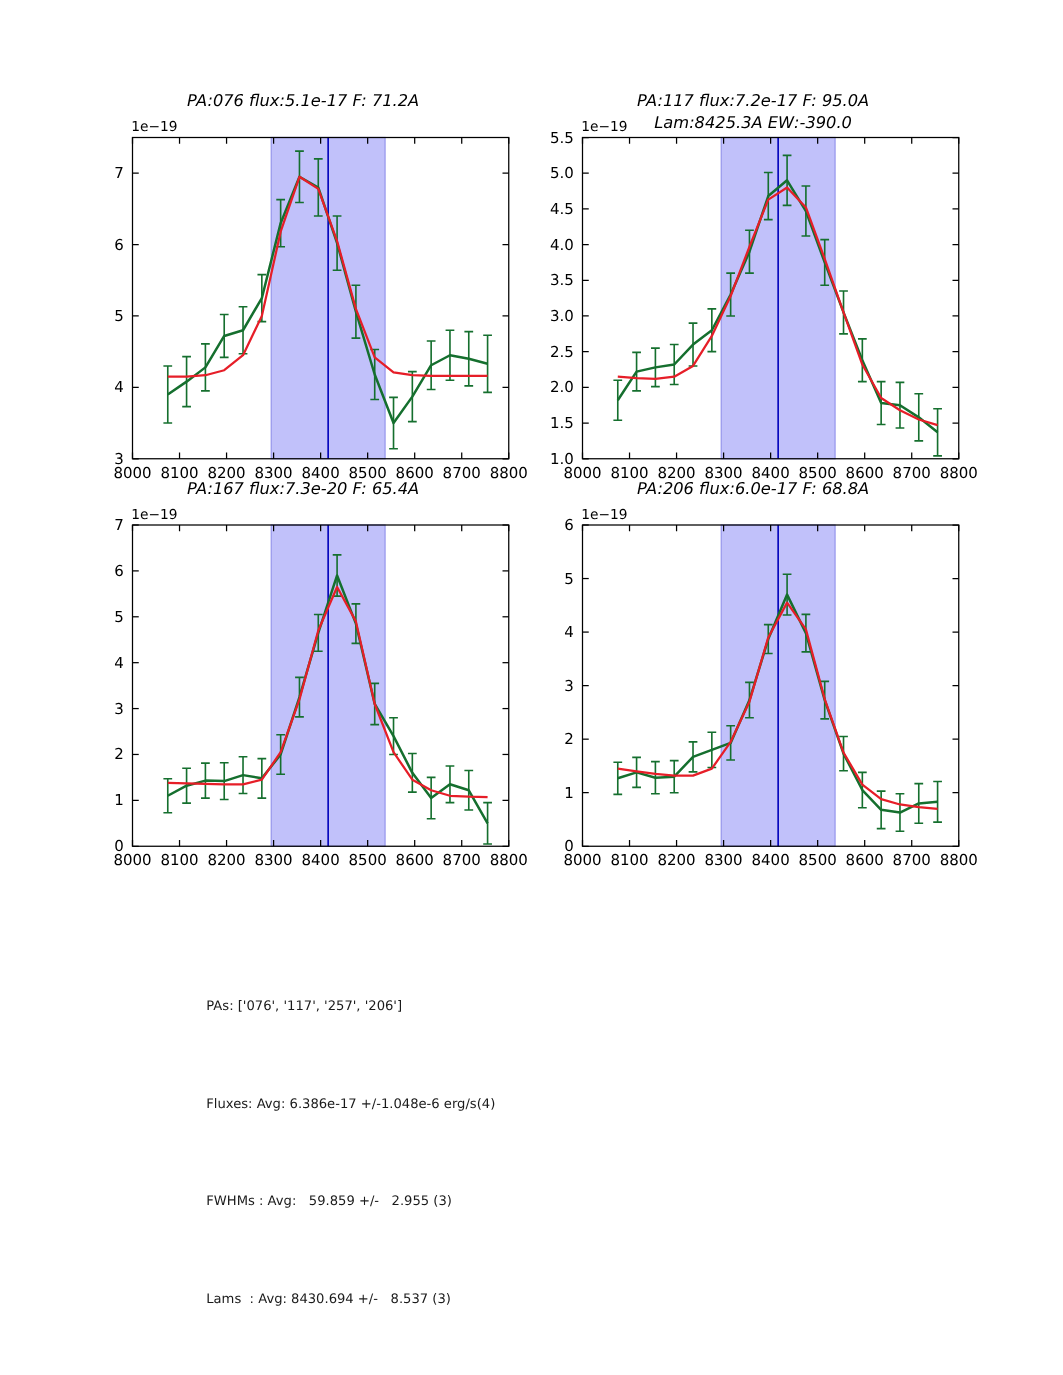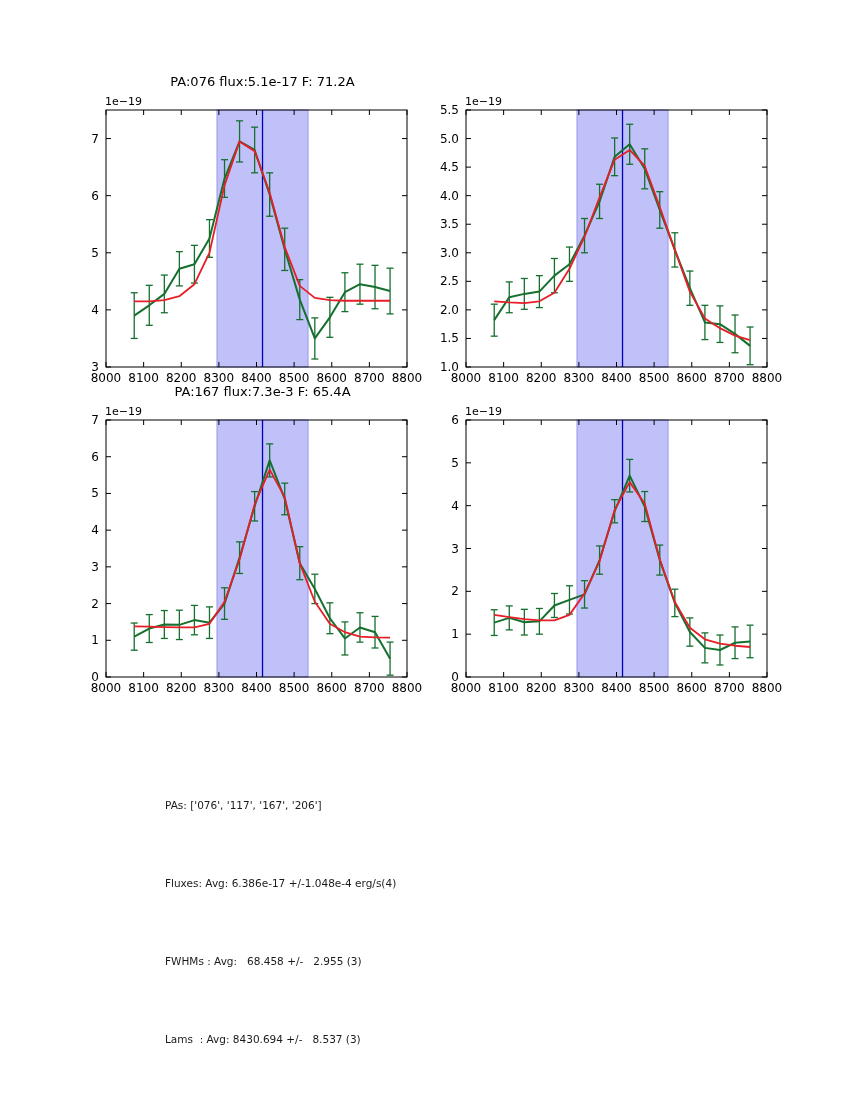--- a/index.html
+++ b/index.html
@@ -2,22 +2,22 @@
 <html><head>
 <meta charset="utf-8">
 <style>
   html,body { margin:0; padding:0; background:#ffffff; }
   #fig {
     position:relative; width:850px; height:1100px; background:#ffffff;
     font-family:"DejaVu Sans", sans-serif; color:#000; overflow:hidden;
   }
   .subplot { position:absolute; width:381px; height:341px; }
   .ptitle {
-    position:absolute; top:11px; left:64px; width:301px;
-    text-align:center; font-size:13px; line-height:17px; color:#000;
+    position:absolute; top:11px; left:44px; width:301px;
+    text-align:center; font-size:13px; line-height:17px; color:#000;font-style:italic;
   }
   .offset { position:absolute; top:33px; left:57px; font-size:11px; }
   svg.plot { position:absolute; left:0; top:0; }
   svg.plot text { font-family:"DejaVu Sans", sans-serif; font-size:12px; fill:#000; }
   .summary {
     position:absolute; left:165px; top:740px;
     font-size:10.5px; line-height:26px; white-space:pre; color:#1a1a1a;
   }
 </style>
 </head>
@@ -141,20 +141,22 @@
         <text x="51" y="309" text-anchor="end">3</text>
         <text x="51" y="251.88888888888889" text-anchor="end">4</text>
         <text x="51" y="194.77777777777777" text-anchor="end">5</text>
         <text x="51" y="137.66666666666669" text-anchor="end">6</text>
         <text x="51" y="80.55555555555557" text-anchor="end">7</text>
       </svg>
   </div>
 
   <div class="subplot" style="left:408px; top:62px">
     <div class="ptitle">
+      <div>PA:117 flux:7.2e-17 F: 95.0A</div>
+      <div>Lam:8425.3A EW:-390.0</div>
     </div>
     <div class="offset">1e−19</div>
     <svg class="plot" width="381" height="341">
         <defs>
           <clipPath id="clip1">
             <rect x="58" y="48" width="301" height="257"></rect>
           </clipPath>
         </defs>
         <rect x="168.99375" y="48" width="91.05249999999998" height="257" fill="#c1c1fa" stroke="#9898ec" stroke-width="1"></rect>
         <line x1="214.52" x2="214.52" y1="48" y2="305" stroke="#0000bb" stroke-width="1.3"></line>
@@ -276,21 +278,21 @@
         <text x="51" y="166.22222222222223" text-anchor="end">3.5</text>
         <text x="51" y="137.66666666666669" text-anchor="end">4.0</text>
         <text x="51" y="109.11111111111111" text-anchor="end">4.5</text>
         <text x="51" y="80.55555555555557" text-anchor="end">5.0</text>
         <text x="51" y="52" text-anchor="end">5.5</text>
       </svg>
   </div>
 
   <div class="subplot" style="left:48px; top:372px">
     <div class="ptitle">
-      <div>PA:167 flux:7.3e-3 F: 65.4A</div>
+      <div>PA:167 flux:7.3e-20 F: 65.4A</div>
     </div>
     <div class="offset">1e−19</div>
     <svg class="plot" width="381" height="341">
         <defs>
           <clipPath id="clip2">
             <rect x="58" y="48" width="301" height="257"></rect>
           </clipPath>
         </defs>
         <rect x="168.99375" y="48" width="91.05249999999998" height="257" fill="#c1c1fa" stroke="#9898ec" stroke-width="1"></rect>
         <line x1="214.52" x2="214.52" y1="48" y2="305" stroke="#0000bb" stroke-width="1.3"></line>
@@ -406,20 +408,21 @@
         <text x="51" y="198.85714285714286" text-anchor="end">3</text>
         <text x="51" y="162.14285714285714" text-anchor="end">4</text>
         <text x="51" y="125.42857142857142" text-anchor="end">5</text>
         <text x="51" y="88.71428571428572" text-anchor="end">6</text>
         <text x="51" y="52" text-anchor="end">7</text>
       </svg>
   </div>
 
   <div class="subplot" style="left:408px; top:372px">
     <div class="ptitle">
+      <div>PA:206 flux:6.0e-17 F: 68.8A</div>
     </div>
     <div class="offset">1e−19</div>
     <svg class="plot" width="381" height="341">
         <defs>
           <clipPath id="clip3">
             <rect x="58" y="48" width="301" height="257"></rect>
           </clipPath>
         </defs>
         <rect x="168.99375" y="48" width="91.05249999999998" height="257" fill="#c1c1fa" stroke="#9898ec" stroke-width="1"></rect>
         <line x1="214.52" x2="214.52" y1="48" y2="305" stroke="#0000bb" stroke-width="1.3"></line>
@@ -531,21 +534,21 @@
         <text x="51" y="266.1666666666667" text-anchor="end">1</text>
         <text x="51" y="223.33333333333334" text-anchor="end">2</text>
         <text x="51" y="180.5" text-anchor="end">3</text>
         <text x="51" y="137.66666666666669" text-anchor="end">4</text>
         <text x="51" y="94.83333333333331" text-anchor="end">5</text>
         <text x="51" y="52" text-anchor="end">6</text>
       </svg>
   </div>
 
   <div class="summary">
-    <div>PAs: ['076', '117', '167', '206']</div>
-    <div>Fluxes: Avg: 6.386e-17 +/-1.048e-4 erg/s(4)</div>
-    <div>FWHMs : Avg:   68.458 +/-   2.955 (3)</div>
+    <div>PAs: ['076', '117', '257', '206']</div>
+    <div>Fluxes: Avg: 6.386e-17 +/-1.048e-6 erg/s(4)</div>
+    <div>FWHMs : Avg:   59.859 +/-   2.955 (3)</div>
     <div>Lams  : Avg: 8430.694 +/-   8.537 (3)</div>
     
     
   </div>
 
 </div>
 
 </body></html>

